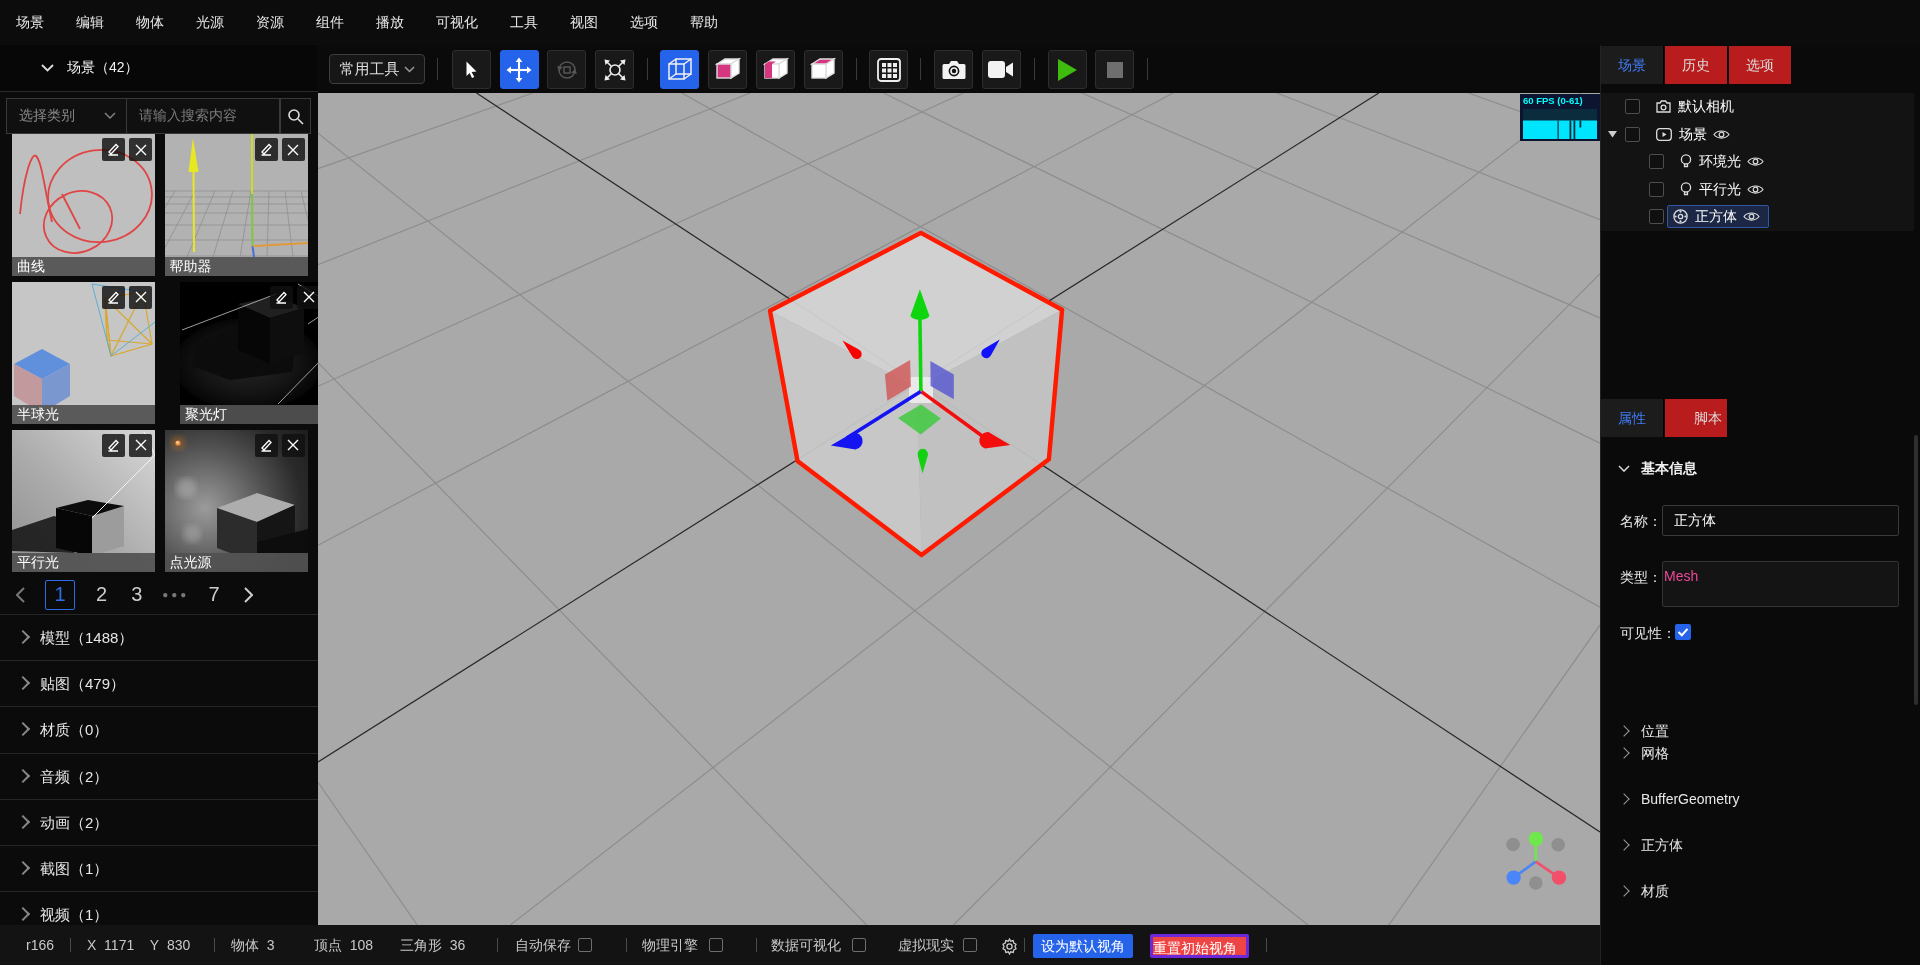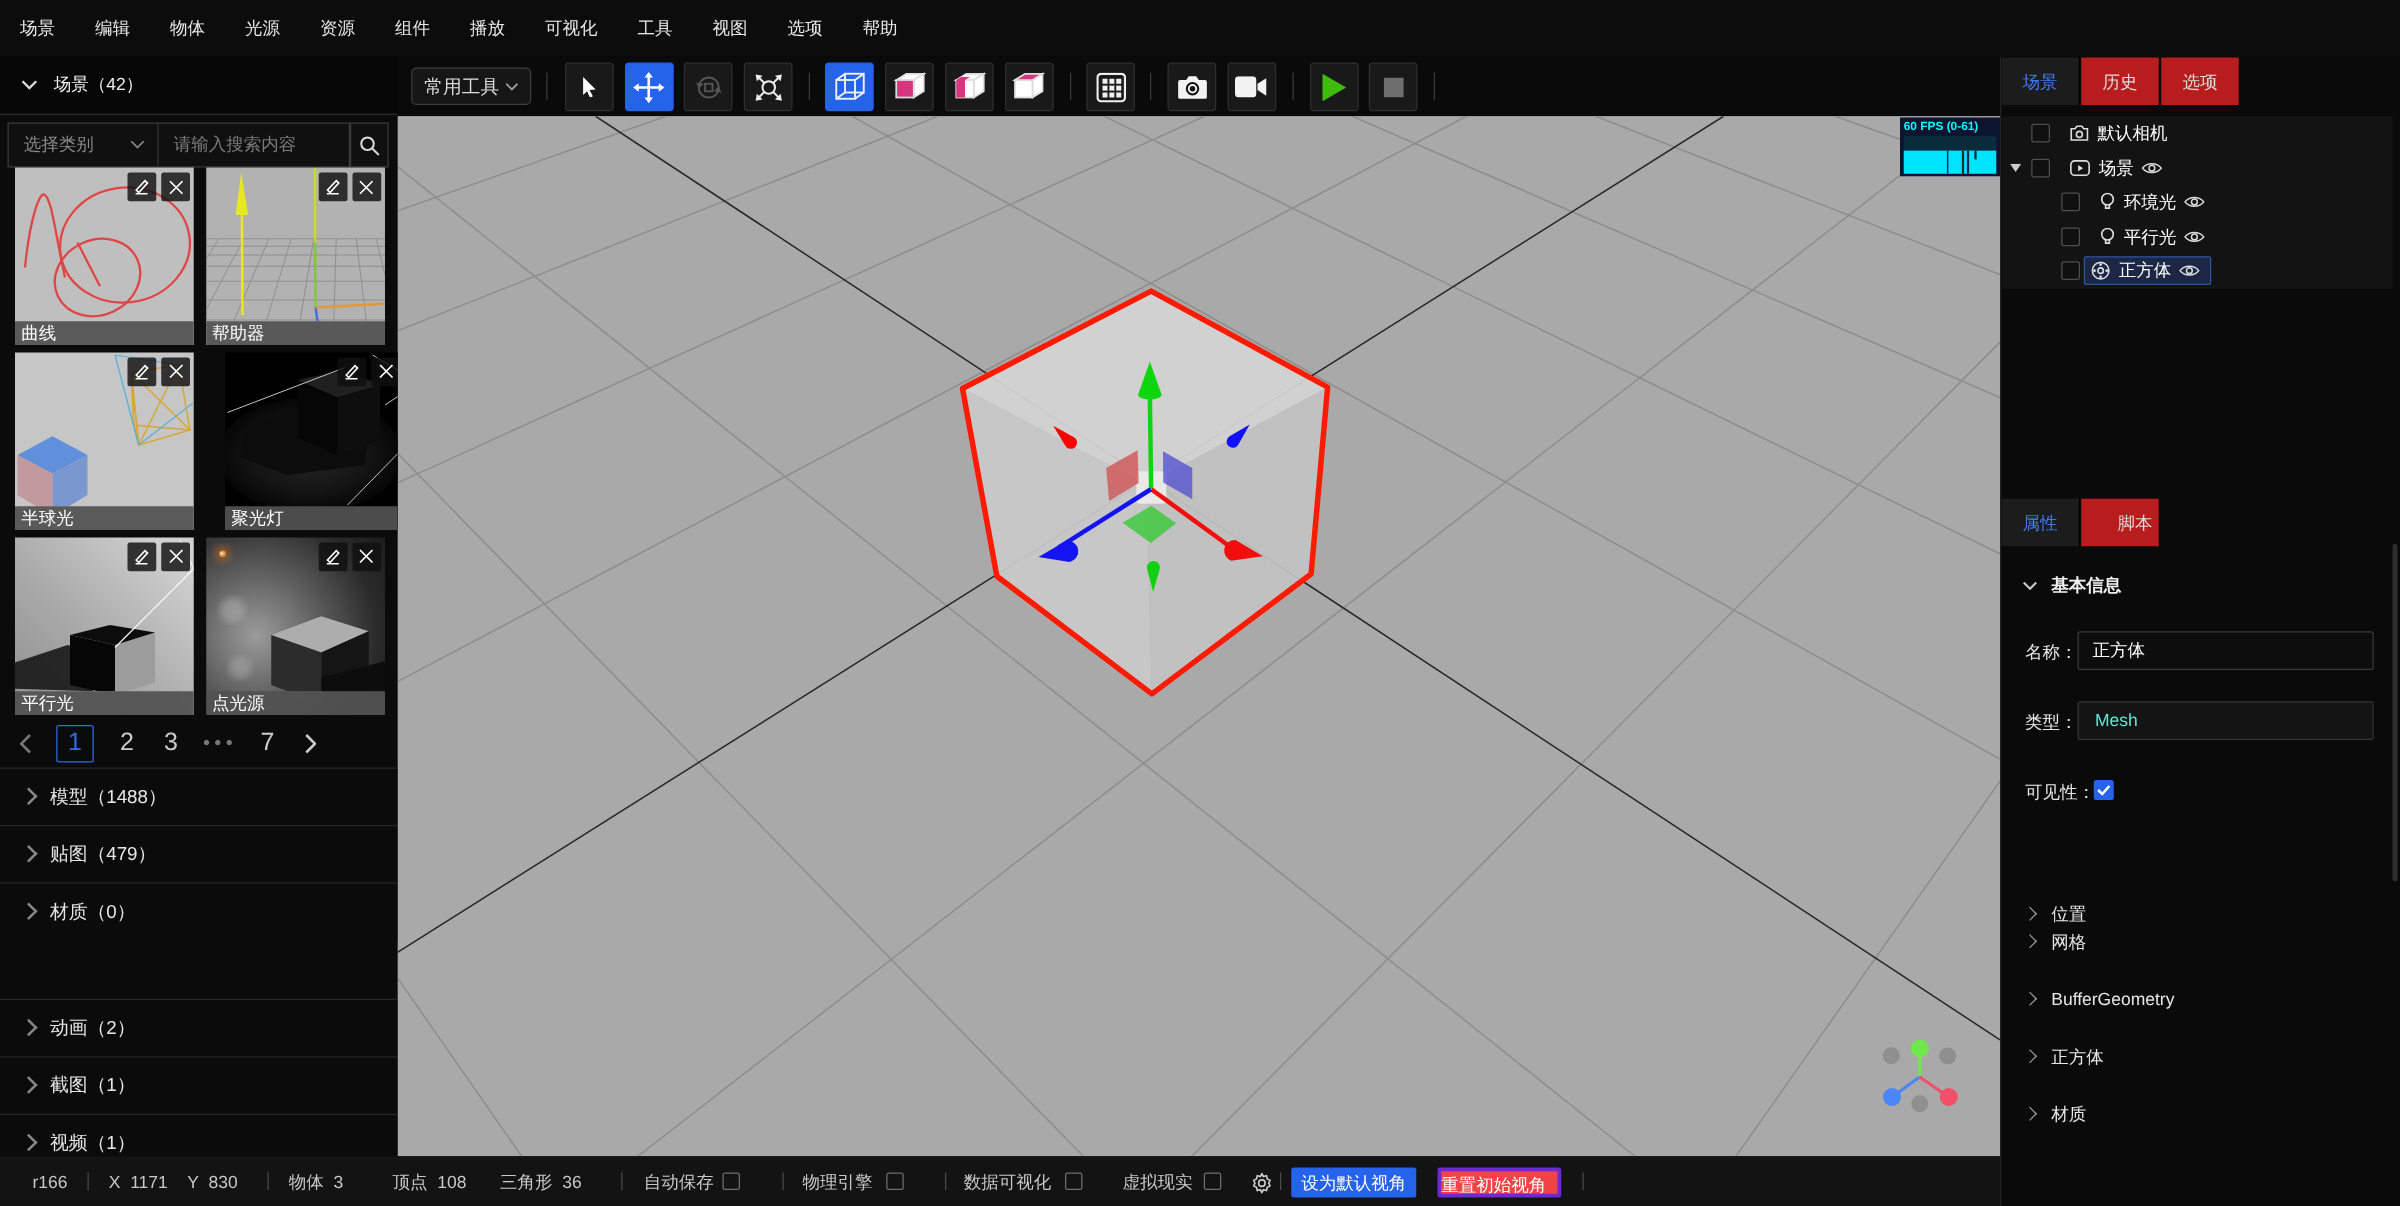--- a/index.html
+++ b/index.html
@@ -252,21 +252,21 @@
 <circle cx="1195.1" cy="751.5" r="6.8" fill="#8f8f8f"></circle>
 <circle cx="1240.2" cy="751.8" r="6.8" fill="#8f8f8f"></circle>
 <circle cx="1217.8" cy="790" r="6.8" fill="#8f8f8f"></circle>
 <circle cx="1217.9" cy="745.8" r="7.2" fill="#6ee84c"></circle>
 <circle cx="1195.6" cy="784.6" r="7.2" fill="#4a86f7"></circle>
 <circle cx="1241" cy="784.6" r="7.2" fill="#f2506a"></circle>
 </g>
 </svg>
 </div>
 <div id="leftpanel">
-<div class="abs" style="left:0;top:0;width:318px;height:47px;background:#070707;border-bottom:1px solid #2a2a2a;display:flex;align-items:center;">
+<div class="abs" style="left:0;top:0;width:318px;height:47px;background:#070707;border-bottom:1px solid #2a2a2a;display:flex;align-items:center;padding-left:24px;">
 <svg style="margin-left:17px;" width="13" height="8" viewBox="0 0 13 8">
         <path d="M1 1 L6.5 6.5 L12 1" stroke="#ddd" stroke-width="1.8" fill="none"></path>
       </svg>
 <span style="color:#f0f0f0;font-size:14px;margin-left:13px;">场景（42）</span>
     </div>
 <div class="abs" style="left:6px;top:53px;width:121px;height:36px;background:#101010;border:1px solid #3a3a3a;display:flex;align-items:center;justify-content:space-between;">
       <span style="color:#8a8a8a;font-size:14px;margin-left:12px;">选择类别</span>
       <svg style="margin-right:10px;" width="12" height="8" viewBox="0 0 12 8">
         <path d="M1 1 L6 6 L11 1" stroke="#888" stroke-width="1.4" fill="none"></path>
       </svg>
@@ -450,20 +450,21 @@
 <div style="font-size:20px;margin-left:24px;">3</div>
 <div style="color:#777;font-size:10px;letter-spacing:3px;margin-left:20px;">●●●</div>
 <div style="font-size:20px;margin-left:19px;">7</div>
 <svg width="9" height="16" viewBox="0 0 9 16" style="margin-left:24px;">
         <path d="M1 1 L8 8 L1 15" stroke="#ccc" stroke-width="2" fill="none"></path>
       </svg>
 </div>
 <div class="sect" style="top:568.6px;">模型（1488）</div>
 <div class="sect" style="top:614.9px;">贴图（479）</div>
 <div class="sect" style="top:661.2px;">材质（0）</div>
+<div class="sect" style="top:707.5px;">音频（2）</div>
 <div class="sect" style="top:753.8px;">动画（2）</div>
 <div class="sect" style="top:800.1px;">截图（1）</div>
 <div class="sect" style="top:846.4px;">视频（1）</div>
 </div>
 <div id="rightpanel">
 <div class="rtab on" style="left:0;top:1px;">场景</div>
     <div class="rtab" style="left:64px;top:1px;">历史</div>
     <div class="rtab" style="left:128px;top:1px;">选项</div>
 <div class="abs" style="left:0;top:48px;width:313px;height:138px;background:#131313;">
   <div class="trow" style="top:2px;">
@@ -538,21 +539,21 @@
     <div class="rtab" style="left:64px;top:354px;padding-left:24px;">脚本</div>
 <div class="abs" style="left:17px;top:415px;display:flex;align-items:center;">
       <svg width="12" height="8" viewBox="0 0 12 8">
         <path d="M1 1 L6 6 L11 1" stroke="#ccc" stroke-width="1.6" fill="none"></path>
       </svg>
       <span style="color:#f0f0f0;font-size:14px;margin-left:11px;font-weight:bold;">基本信息</span>
     </div>
 <div class="abs" style="left:19px;top:468px;color:#e8e8e8;font-size:14px;">名称：</div>
 <div class="abs" style="left:61px;top:460px;width:237px;height:31px;background:#0d0d0d;border:1px solid #3a3a3a;border-radius:2px;color:#fff;font-size:14px;line-height:29px;padding-left:11px;">正方体</div>
 <div class="abs" style="left:19px;top:524px;color:#e8e8e8;font-size:14px;">类型：</div>
-<div class="abs" style="left:61px;top:516px;width:237px;height:31px;background:#141414;border:1px solid #333;border-radius:2px;color:#5eead4;font-size:14px;line-height:29px;padding-left:13px;">Mesh</div>
+<div class="abs" style="left:61px;top:516px;width:237px;height:46px;background:#141414;border:1px solid #333;border-radius:2px;color:#ec4899;font-size:14px;line-height:29px;padding-left:1px;">Mesh</div>
 <div class="abs" style="left:19px;top:580px;color:#e8e8e8;font-size:14px;">可见性：</div>
 <div class="abs" style="left:74px;top:579px;width:16px;height:16px;background:#2563eb;border-radius:2px;"><svg width="16" height="16" viewBox="0 0 16 16">
         <path d="M3.5 8 L6.8 11.2 L12.5 4.8" stroke="#fff" stroke-width="2" fill="none"></path>
       </svg></div>
 <div class="psect" style="top:663px;">位置</div>
 <div class="psect" style="top:731px;">BufferGeometry</div>
 <div class="psect" style="top:685px;">网格</div>
 <div class="psect" style="top:777px;">正方体</div>
 <div class="psect" style="top:823px;">材质</div>
 <div class="abs" style="left:313px;top:390px;width:4px;height:270px;background:#2e2e2e;border-radius:2px;"></div>

